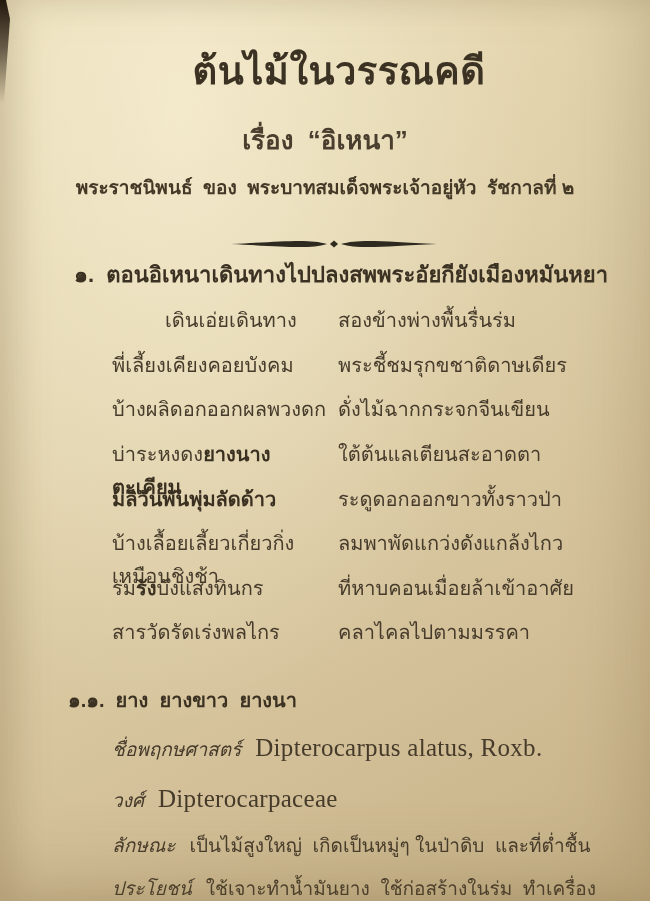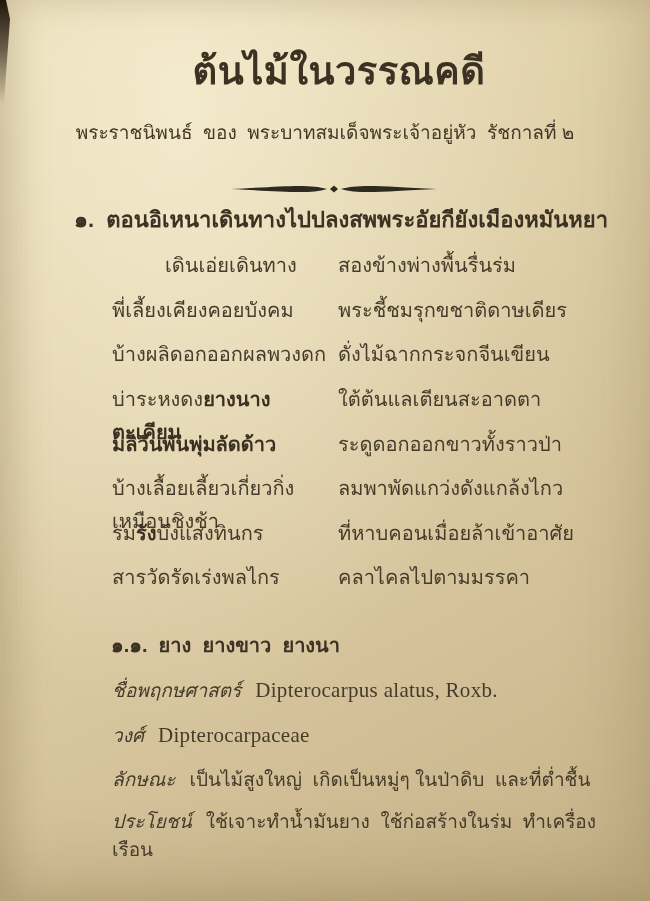--- a/index.html
+++ b/index.html
@@ -27,55 +27,56 @@
   }
   .center{text-align:center;}
   .pre, .page span, .page h1, .page h2, .page div{white-space:pre-wrap;}
 
   .title{
     margin:0;padding-top:44px;
     font-size:38px;font-weight:bold;line-height:1.45;
     letter-spacing:0.5px;color:#3c3223;padding-left:28px;
   }
   .subtitle{margin-top:20px;font-size:26px;font-weight:bold;color:#4a3f2e;}
-  .author-line{margin-top:18px;font-size:19px;font-weight:normal;color:#443927;}
+  .author-line{margin-top:12px;font-size:19px;font-weight:bold;color:#443927;}
   .compiler-line{margin-top:30px;font-size:19px;font-weight:bold;color:#443927;}
 
   .ornament-wrap{margin-top:14px;text-align:center;height:16px;}
   .ornament-wrap svg{display:inline-block;vertical-align:middle;}
 
   .section-heading{
     margin:26px 40px 0 74px;
     font-size:22px;font-weight:bold;line-height:1.55;color:#3c3223;
   }
 
   .poem{margin:10px 30px 0 112px;font-size:20px;color:#473c2c;}
   .poem-row{display:flex;height:32.6px;line-height:32.6px;margin-top:12px;}
   .poem-left{width:226px;flex:0 0 226px;}
   .poem-left.indent{padding-left:53px;box-sizing:border-box;}
   .poem-right{flex:1;}
   .b{font-weight:bold;color:#3a3021;}
 
   .subsection-heading{
-    margin:36px 40px 0 111px;
+    margin:36px 40px 0 68px;
     font-size:20px;font-weight:bold;color:#3c3223;line-height:1.5;
   }
   .entries{margin:8px 36px 0 112px;font-size:19px;line-height:1.45;}
   .entry{margin-top:15px;}
   .entry .label{margin-right:14px;font-style:italic;}
-  .entry .latin{font-family:"Liberation Serif","DejaVu Serif",serif;font-size:21px;letter-spacing:0.3px;}
+  .entry .latin{font-family:"Liberation Serif","DejaVu Serif",serif;font-size:25px;letter-spacing:0.3px;}
 </style>
 </head>
 <body>
 
 <div class="page">
   <div class="edge-wedge"></div>
 
   <h1 class="title center">ต้นไม้ในวรรณคดี</h1>
 
+  <div class="subtitle center">เรื่อง  “อิเหนา”</div>
 
   <div class="author-line center">พระราชนิพนธ์  ของ  พระบาทสมเด็จพระเจ้าอยู่หัว  รัชกาลที่ ๒</div>
 
 
   <div class="ornament-wrap">
     <svg width="210" height="14" viewBox="0 0 210 14" aria-hidden="true">
       <path d="M2 7 C 55 4.5, 80 1.5, 98 7 C 80 12.5, 55 9.5, 2 7 Z" fill="#2f2a20"></path>
       <path d="M208 7 C 155 4.5, 130 1.5, 112 7 C 130 12.5, 155 9.5, 208 7 Z" fill="#2f2a20"></path>
       <path d="M105 3.5 L 109 7 L 105 10.5 L 101 7 Z" fill="#2f2a20"></path>
     </svg>

